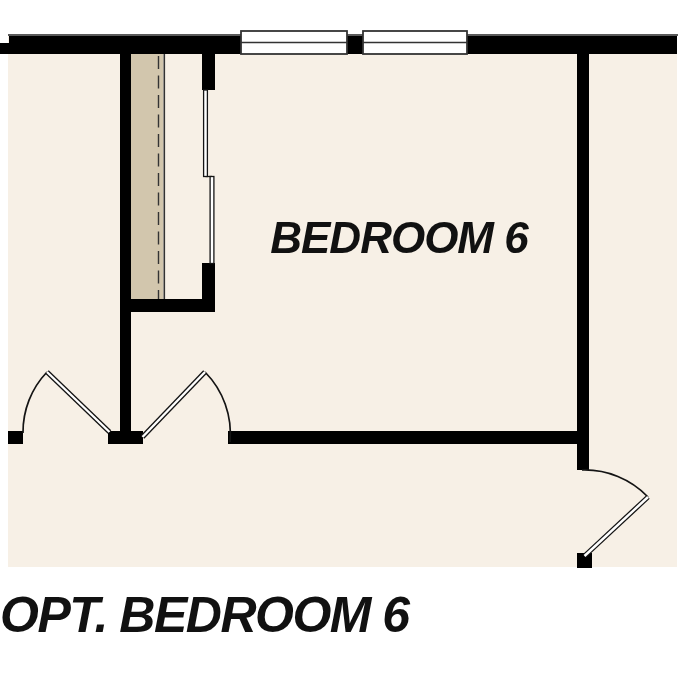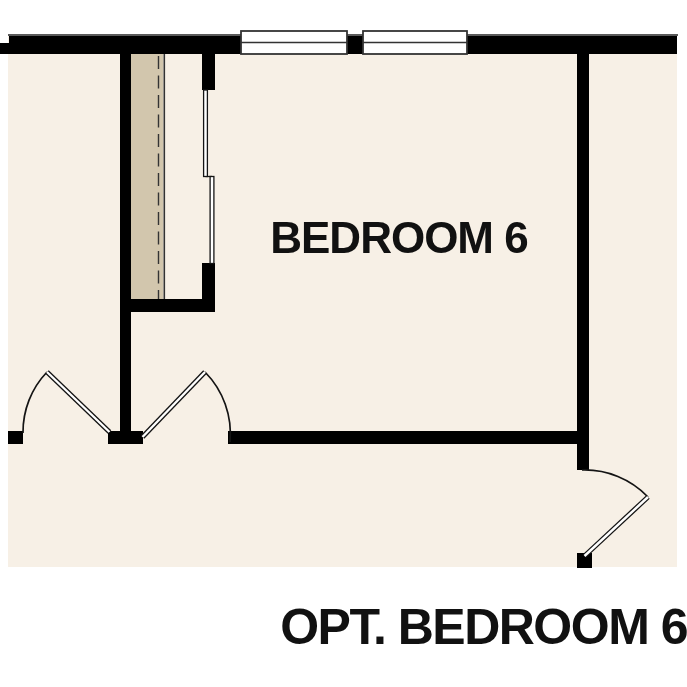--- a/index.html
+++ b/index.html
@@ -5,21 +5,21 @@
   :root{
     --page:#ffffff; --floor:#f7f0e6; --wall:#000000; --closetShelf:#d2c6ad;
     --frameLine:#333333; --topEdgeLine:#5a5a5a; --ink:#141414; --white:#ffffff; --label:#111111;
   }
   html,body{margin:0;padding:0;}
   body{
     width:687px;height:687px;background:var(--page);
     font-family:"Liberation Sans", sans-serif;
     overflow:hidden;
   }
-  .stage{position:relative;width:687px;height:687px;background:var(--page);}
+  .stage{position:relative;width:687px;height:687px;background:var(--page);font-style:italic;}
   .plan-svg{position:absolute;left:0;top:0;}
 
   .floor{fill:var(--floor);}
   .wall{fill:var(--wall);}
   .shelf{fill:var(--closetShelf);}
   .topline{fill:var(--topEdgeLine);}
   .winframe{fill:var(--white);stroke:var(--frameLine);stroke-width:1.8;}
   .mullion{stroke:var(--frameLine);stroke-width:1.6;}
   .thin{stroke:var(--frameLine);stroke-width:1.6;}
   .dash{stroke:var(--frameLine);stroke-width:1.4;stroke-dasharray:13 6.5;fill:none;}
@@ -30,24 +30,23 @@
   .connector{stroke:var(--ink);stroke-width:1.3;}
 
   .room-label{
     position:absolute;left:99px;top:214px;width:600px;
     text-align:center;font-size:44px;font-weight:bold;
     letter-spacing:-1px;line-height:48px;color:var(--label);
     white-space:nowrap;
   }
   .plan-caption{
     position:absolute;left:0px;top:589px;width:687px;
-    text-align:right;font-size:50px;font-weight:bold;
+    text-align:left;font-size:50px;font-weight:bold;
     letter-spacing:-1.5px;line-height:52px;color:var(--label);
     white-space:nowrap;
-    margin-top:12px;
   }
 </style>
 </head>
 <body>
 
 <div class="stage">
   <svg class="plan-svg" width="687" height="687" viewBox="0 0 687 687">
 
     <rect class="floor" x="8" y="35" width="669" height="532"></rect>
 

